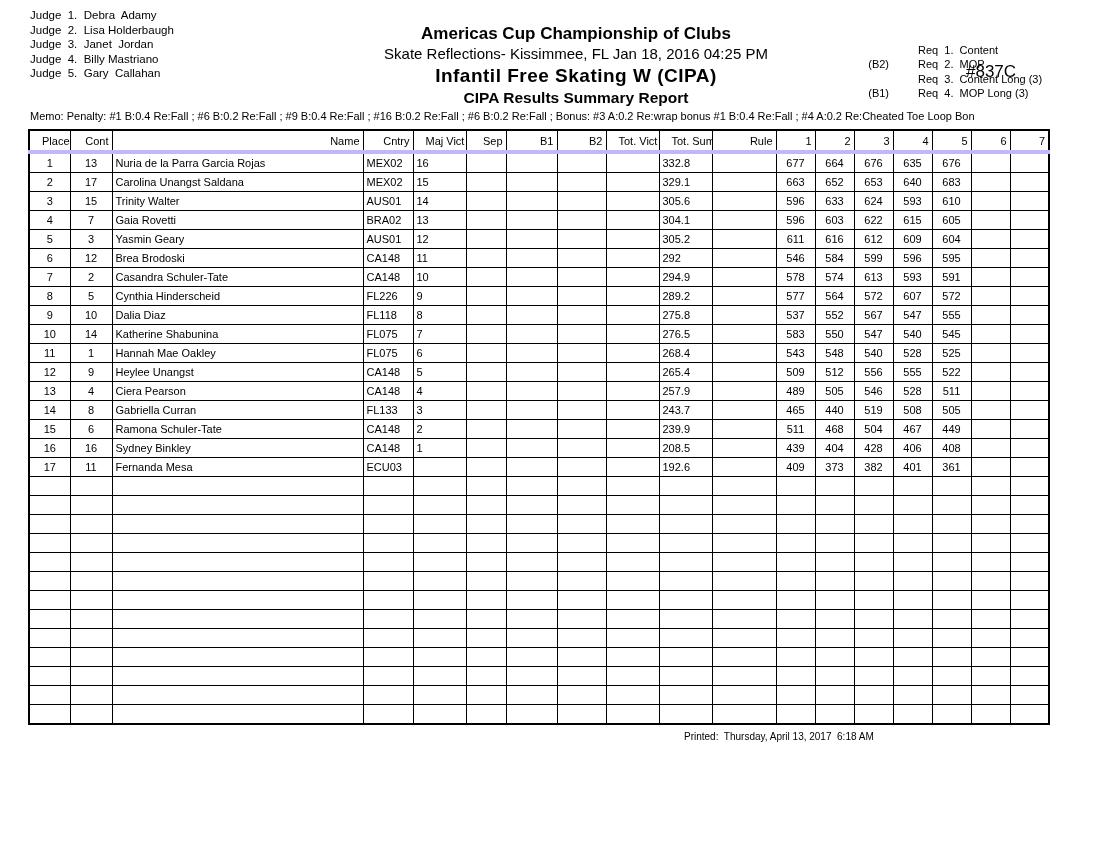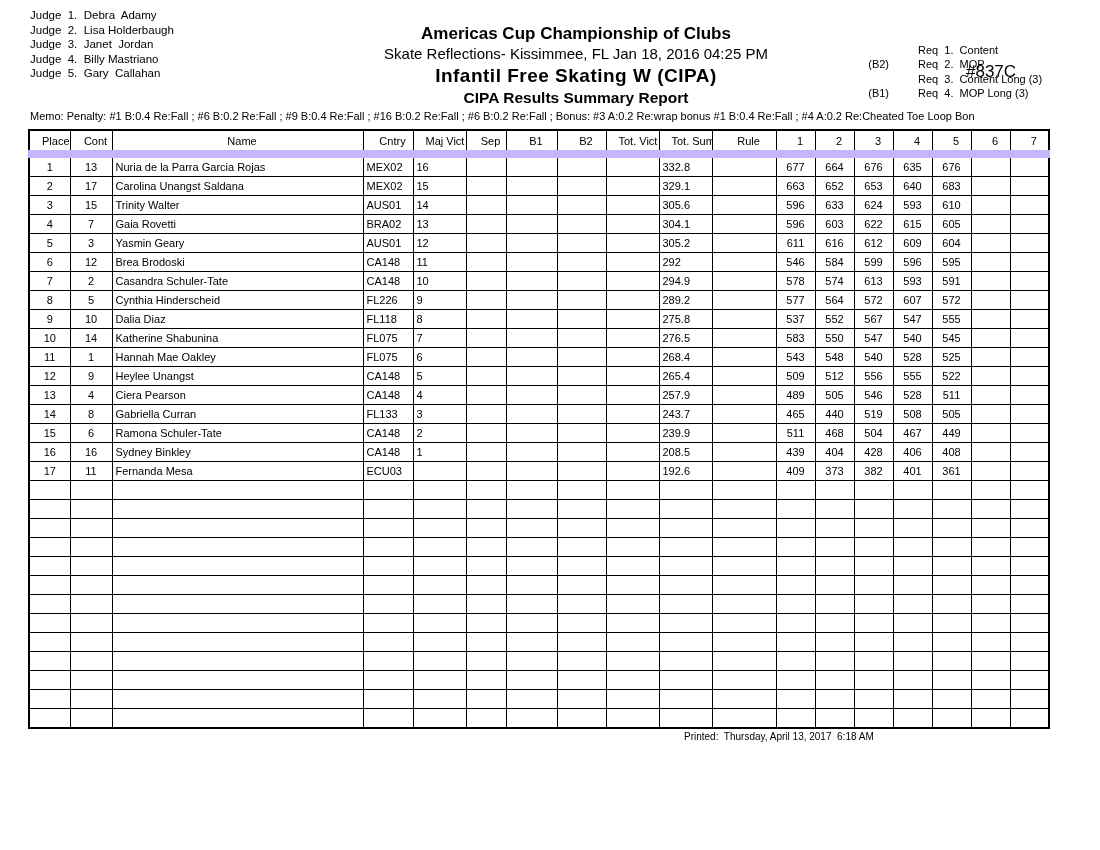--- a/index.html
+++ b/index.html
@@ -59,22 +59,22 @@
     border: 1px solid #000;
     padding: 0 3px;
     white-space: nowrap;
     overflow: hidden;
     font-weight: normal;
     height: 18px;
     vertical-align: middle;
   }
   table.results th {
     height: 19px;
-    text-align: center;
-    border-bottom: 8px solid #c4b5fd;
+    text-align: right;
+    border-bottom: 4px solid #c4b5fd;
     padding-left: 12px;
   }
   table.results td { height: 18px; }
 
   .col-place, .col-cont { text-align: center; }
   .col-name  { text-align: left; padding-left: 4px; }
   .col-cntry { text-align: left; padding-left: 3px; }
   .col-majvict { text-align: left; padding-left: 12px; }
   .col-totsum  { text-align: left; padding-left: 7px; }
   .col-j1, .col-j2, .col-j3, .col-j4, .col-j5, .col-j6, .col-j7 { text-align: center; }

